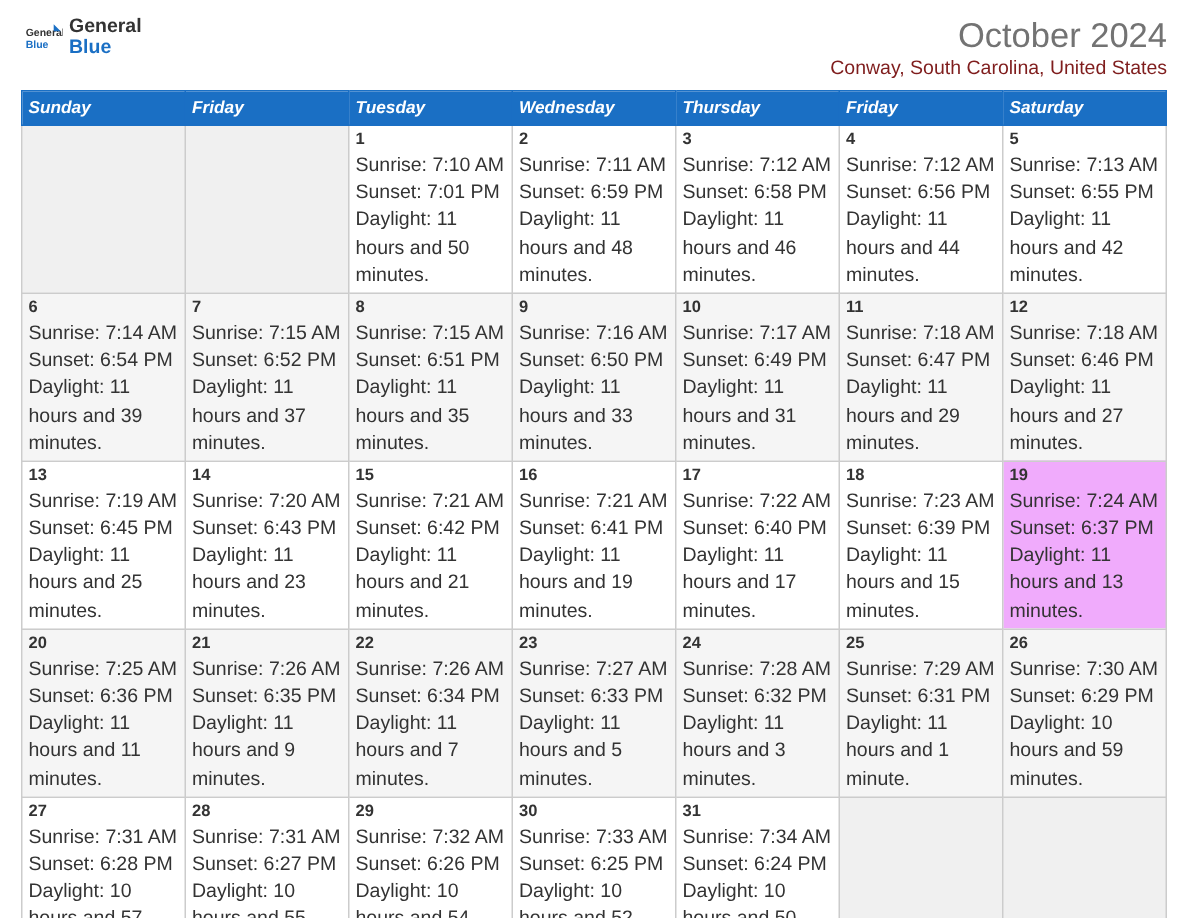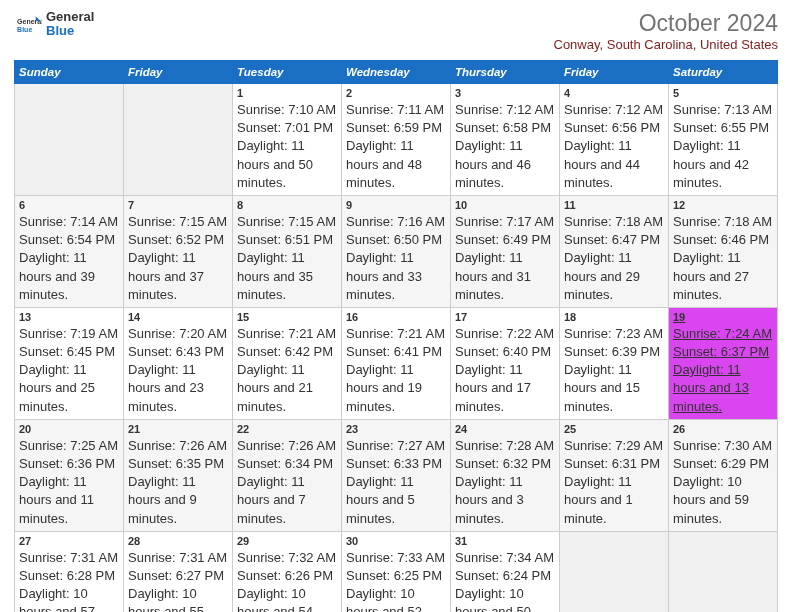--- a/index.html
+++ b/index.html
@@ -199,21 +199,21 @@
             <div class="day-info">Sunrise: 7:21 AM<br>Sunset: 6:41 PM<br>Daylight: 11 hours and 19 minutes.</div>
           </td>
           <td style="background: rgb(255, 255, 255);">
             <span class="day-number">17</span>
             <div class="day-info">Sunrise: 7:22 AM<br>Sunset: 6:40 PM<br>Daylight: 11 hours and 17 minutes.</div>
           </td>
           <td style="background: rgb(255, 255, 255); margin-left: 28px;">
             <span class="day-number">18</span>
             <div class="day-info">Sunrise: 7:23 AM<br>Sunset: 6:39 PM<br>Daylight: 11 hours and 15 minutes.</div>
           </td>
-          <td style="background: #d946ef; text-decoration: underline;">
+          <td style="background: #f0abfc;">
             <span class="day-number">19</span>
             <div class="day-info">Sunrise: 7:24 AM<br>Sunset: 6:37 PM<br>Daylight: 11 hours and 13 minutes.</div>
           </td>
         </tr>
         <tr>
           <td style="background: rgb(245, 245, 245);">
             <span class="day-number">20</span>
             <div class="day-info">Sunrise: 7:25 AM<br>Sunset: 6:36 PM<br>Daylight: 11 hours and 11 minutes.</div>
           </td>
           <td style="background: rgb(245, 245, 245);">

